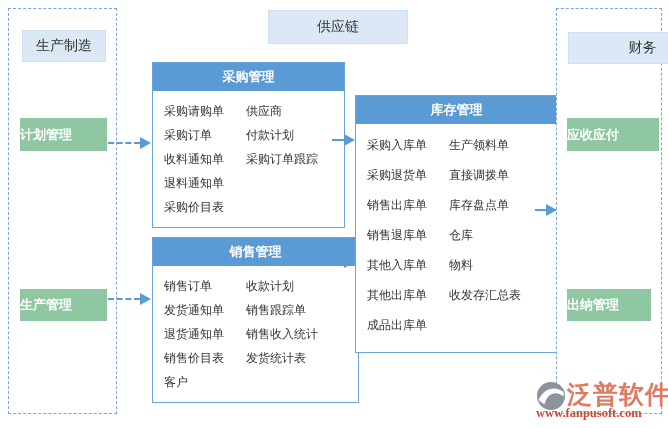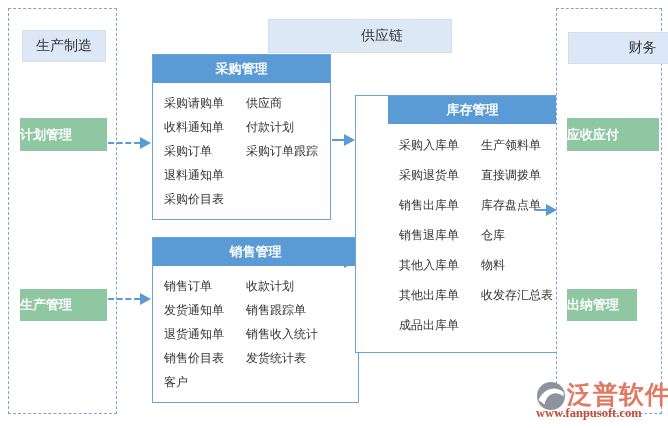--- a/index.html
+++ b/index.html
@@ -42,33 +42,33 @@
       <span>生产制造</span>
     </div>
     <div class="green-box" style="left:11px;top:109px;width:87px;height:33px;">
       <span>计划管理</span>
     </div>
     <div class="green-box" style="left:11px;top:280px;width:87px;height:32px;">
       <span>生产管理</span>
     </div>
   </div>
 
-  <div class="light-box" style="left:268px;top:19px;width:138px;height:32px;padding-left:44px;">
+  <div class="light-box" style="left:268px;top:10px;width:138px;height:32px;">
     <span>供应链</span>
   </div>
 
-  <div class="module" style="left:152px;top:54px;width:179px;height:166px;">
+  <div class="module" style="left:152px;top:62px;width:193px;height:166px;">
     <div class="module-header">
       <span>采购管理</span>
     </div>
     <div class="module-body">
       <div class="mcol1">
         <div class="mitem">采购请购单</div>
+        <div class="mitem">采购订单</div>
         <div class="mitem">收料通知单</div>
-        <div class="mitem">采购订单</div>
         <div class="mitem">退料通知单</div>
         <div class="mitem">采购价目表</div>
       </div>
       <div class="mcol2">
         <div class="mitem">供应商</div>
         <div class="mitem">付款计划</div>
         <div class="mitem">采购订单跟踪</div>
       </div>
     </div>
   </div>
@@ -87,21 +87,21 @@
       </div>
       <div class="mcol2">
         <div class="mitem">收款计划</div>
         <div class="mitem">销售跟踪单</div>
         <div class="mitem">销售收入统计</div>
         <div class="mitem">发货统计表</div>
       </div>
     </div>
   </div>
 
-  <div class="module" style="left:355px;top:95px;width:203px;height:258px;padding-left:32px;">
+  <div class="module" style="left:355px;top:95px;width:203px;height:258px;">
     <div class="module-header">
       <span>库存管理</span>
     </div>
     <div class="module-body" style="padding-top:6px;">
       <div class="mcol1">
         <div class="mitem tall">采购入库单</div>
         <div class="mitem tall">采购退货单</div>
         <div class="mitem tall">销售出库单</div>
         <div class="mitem tall">销售退库单</div>
         <div class="mitem tall">其他入库单</div>
@@ -119,21 +119,21 @@
     </div>
   </div>
 
   <div class="dashed-panel" style="left:556px;top:8px;width:104px;height:404px;">
     <div class="light-box" style="left:11px;top:23px;width:81px;height:30px;padding-left:33px;">
       <span>财务</span>
     </div>
     <div class="green-box" style="left:10px;top:109px;width:92px;height:33px;">
       <span>应收应付</span>
     </div>
-    <div class="green-box" style="left:10px;top:280px;width:70px;height:32px;">
+    <div class="green-box" style="left:10px;top:280px;width:84px;height:32px;">
       <span>出纳管理</span>
     </div>
   </div>
 
   <div class="arrow" style="left:108px;top:142px;width:32px;"></div>
   <div class="arrow" style="left:108px;top:298px;width:32px;"></div>
   <div class="arrow" style="left:332px;top:139px;width:12px;"></div>
   <div class="arrow" style="left:332px;top:261px;width:12px;"></div>
   <div class="arrow" style="left:535px;top:209px;width:11px;"></div>
 

